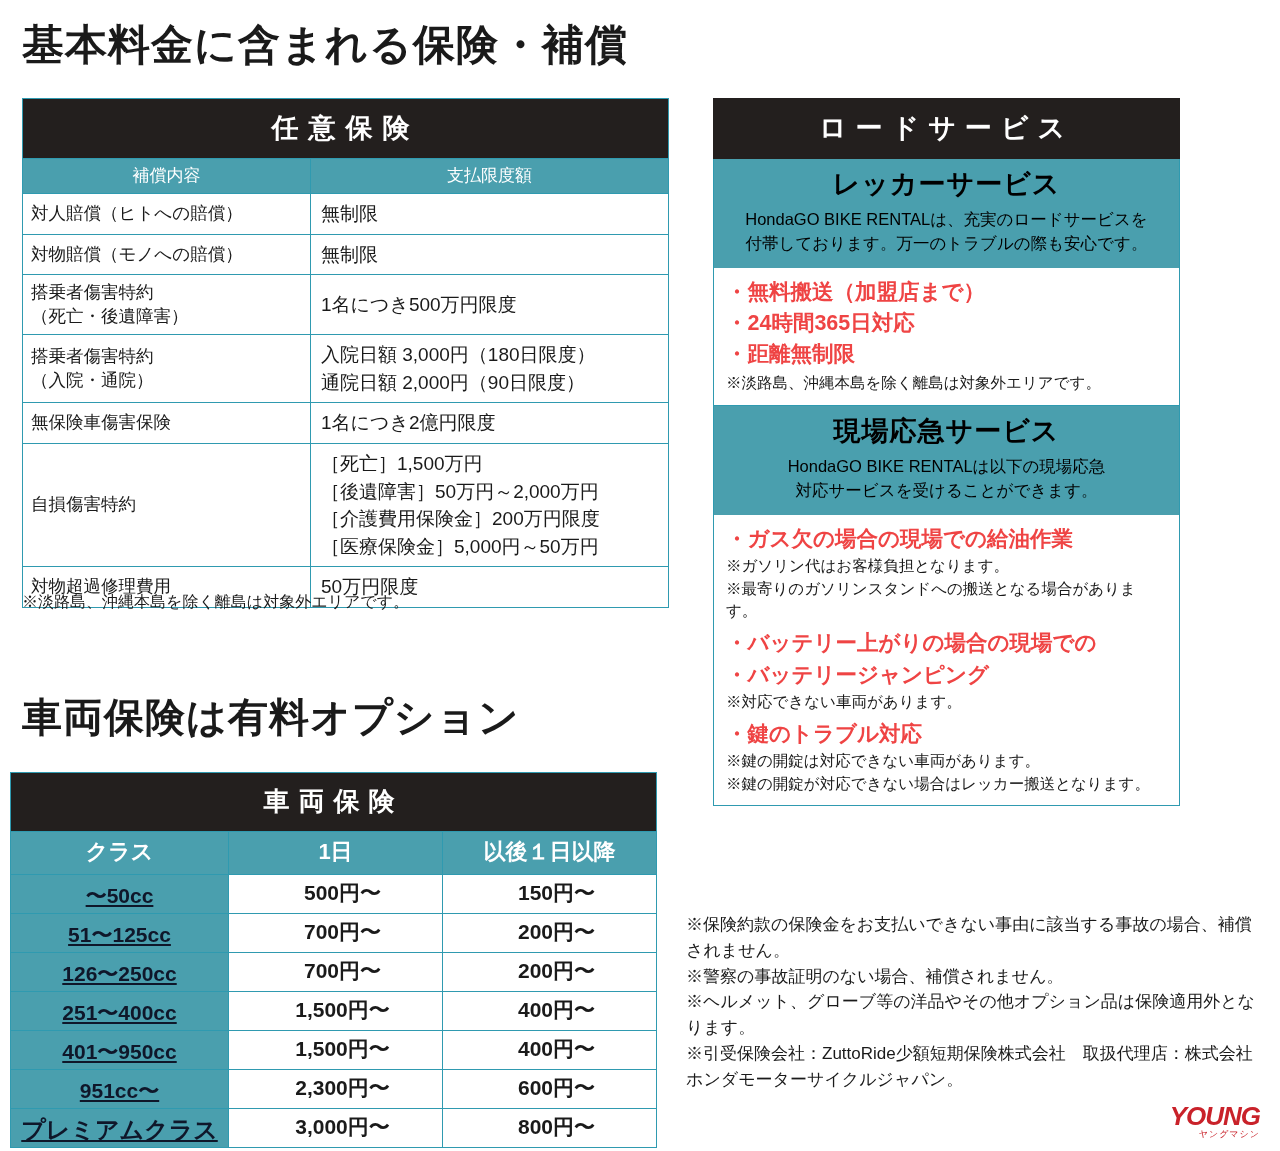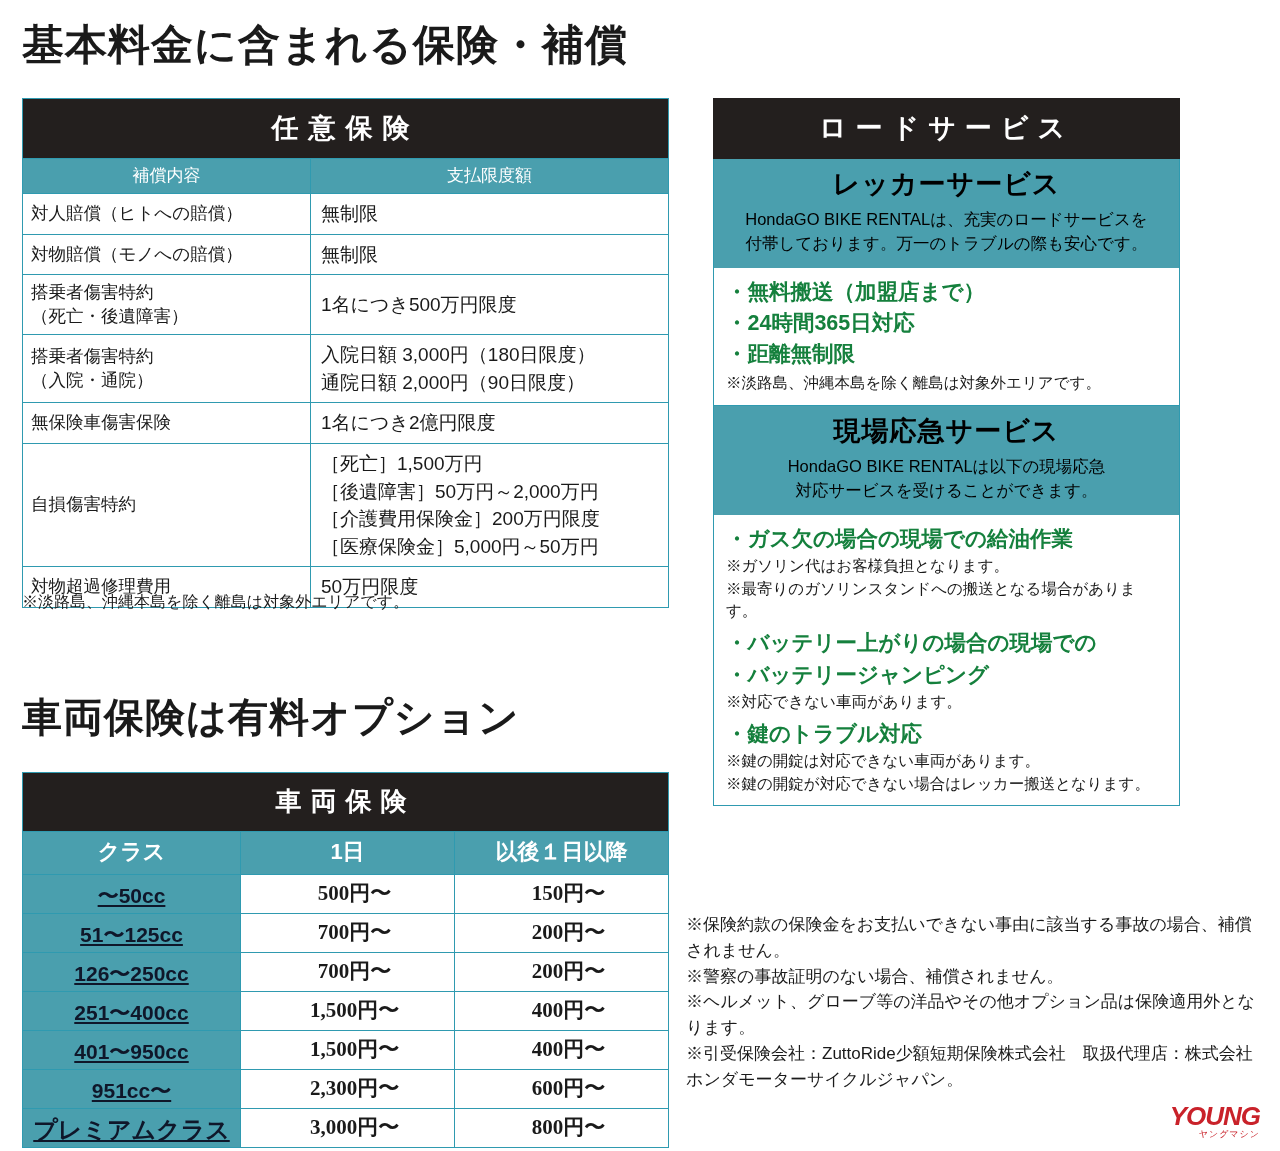--- a/index.html
+++ b/index.html
@@ -65,52 +65,52 @@
     vertical-align: middle;
   }
   .note-small {
     font-size: 16px;
     color: #1a1a1a;
     line-height: 1.5;
   }
   #note-islands { position: absolute; left: 22px; top: 590px; }
 
   
-  #table-vehicle { position: absolute; left: 22px; top: 772px; width: 646px; }
+  #table-vehicle { position: absolute; left: 10px; top: 772px; width: 646px; }
   #table-vehicle .blackbar { letter-spacing: 9px; font-size: 26px; }
   #table-vehicle .th2 {
     background: #4a9fae; color: #fff; text-align: center;
     font-size: 22px; font-weight: bold; padding: 5px 0 7px 0;
   }
   #table-vehicle .cls {
     background: #4a9fae; color: #0f172a; text-align: center;
     font-size: 21px; font-weight: bold; padding: 4px 0 0 0; text-decoration: underline;
   }
   #table-vehicle .cel {
     background: #ffffff; color: #1a1a1a; text-align: center;
-    font-size: 21px; font-weight: bold; padding: 4px 0 6px 14px; font-family: Liberation Serif, serif;
+    font-size: 21px; font-weight: bold; padding: 4px 0 6px 14px;
   }
 
   
   #panel-road { position: absolute; left: 713px; top: 98px; width: 467px; }
   #panel-road .blackbar { letter-spacing: 9px; }
   .rs-block { border: 1px solid #2f9ab0; border-top: none; }
   .rs-teal {
     background: #4a9fae; color: #000000; text-align: center;
     padding: 8px 14px 12px 14px;
   }
   .rs-teal .t {
     font-size: 27px; font-weight: bold; letter-spacing: 1px; line-height: 1.3;
   }
   .rs-teal .d {
     font-size: 16.5px; line-height: 1.45; margin-top: 6px;
   }
   .rs-white { background: #ffffff; padding: 9px 12px 10px 12px; }
   .rs-bullet {
-    font-size: 21.5px; font-weight: bold; line-height: 1.45; color: #15803d;
+    font-size: 21.5px; font-weight: bold; line-height: 1.45; color: #ef4444;
   }
   .rs-note { font-size: 15.5px; line-height: 1.45; color: #1a1a1a; }
 
   
   #notes-bottom {
     position: absolute; left: 686px; top: 912px; width: 576px;
     font-size: 17px; line-height: 1.52; color: #1a1a1a;
   }
   #notes-bottom p { margin: 0; }
 

